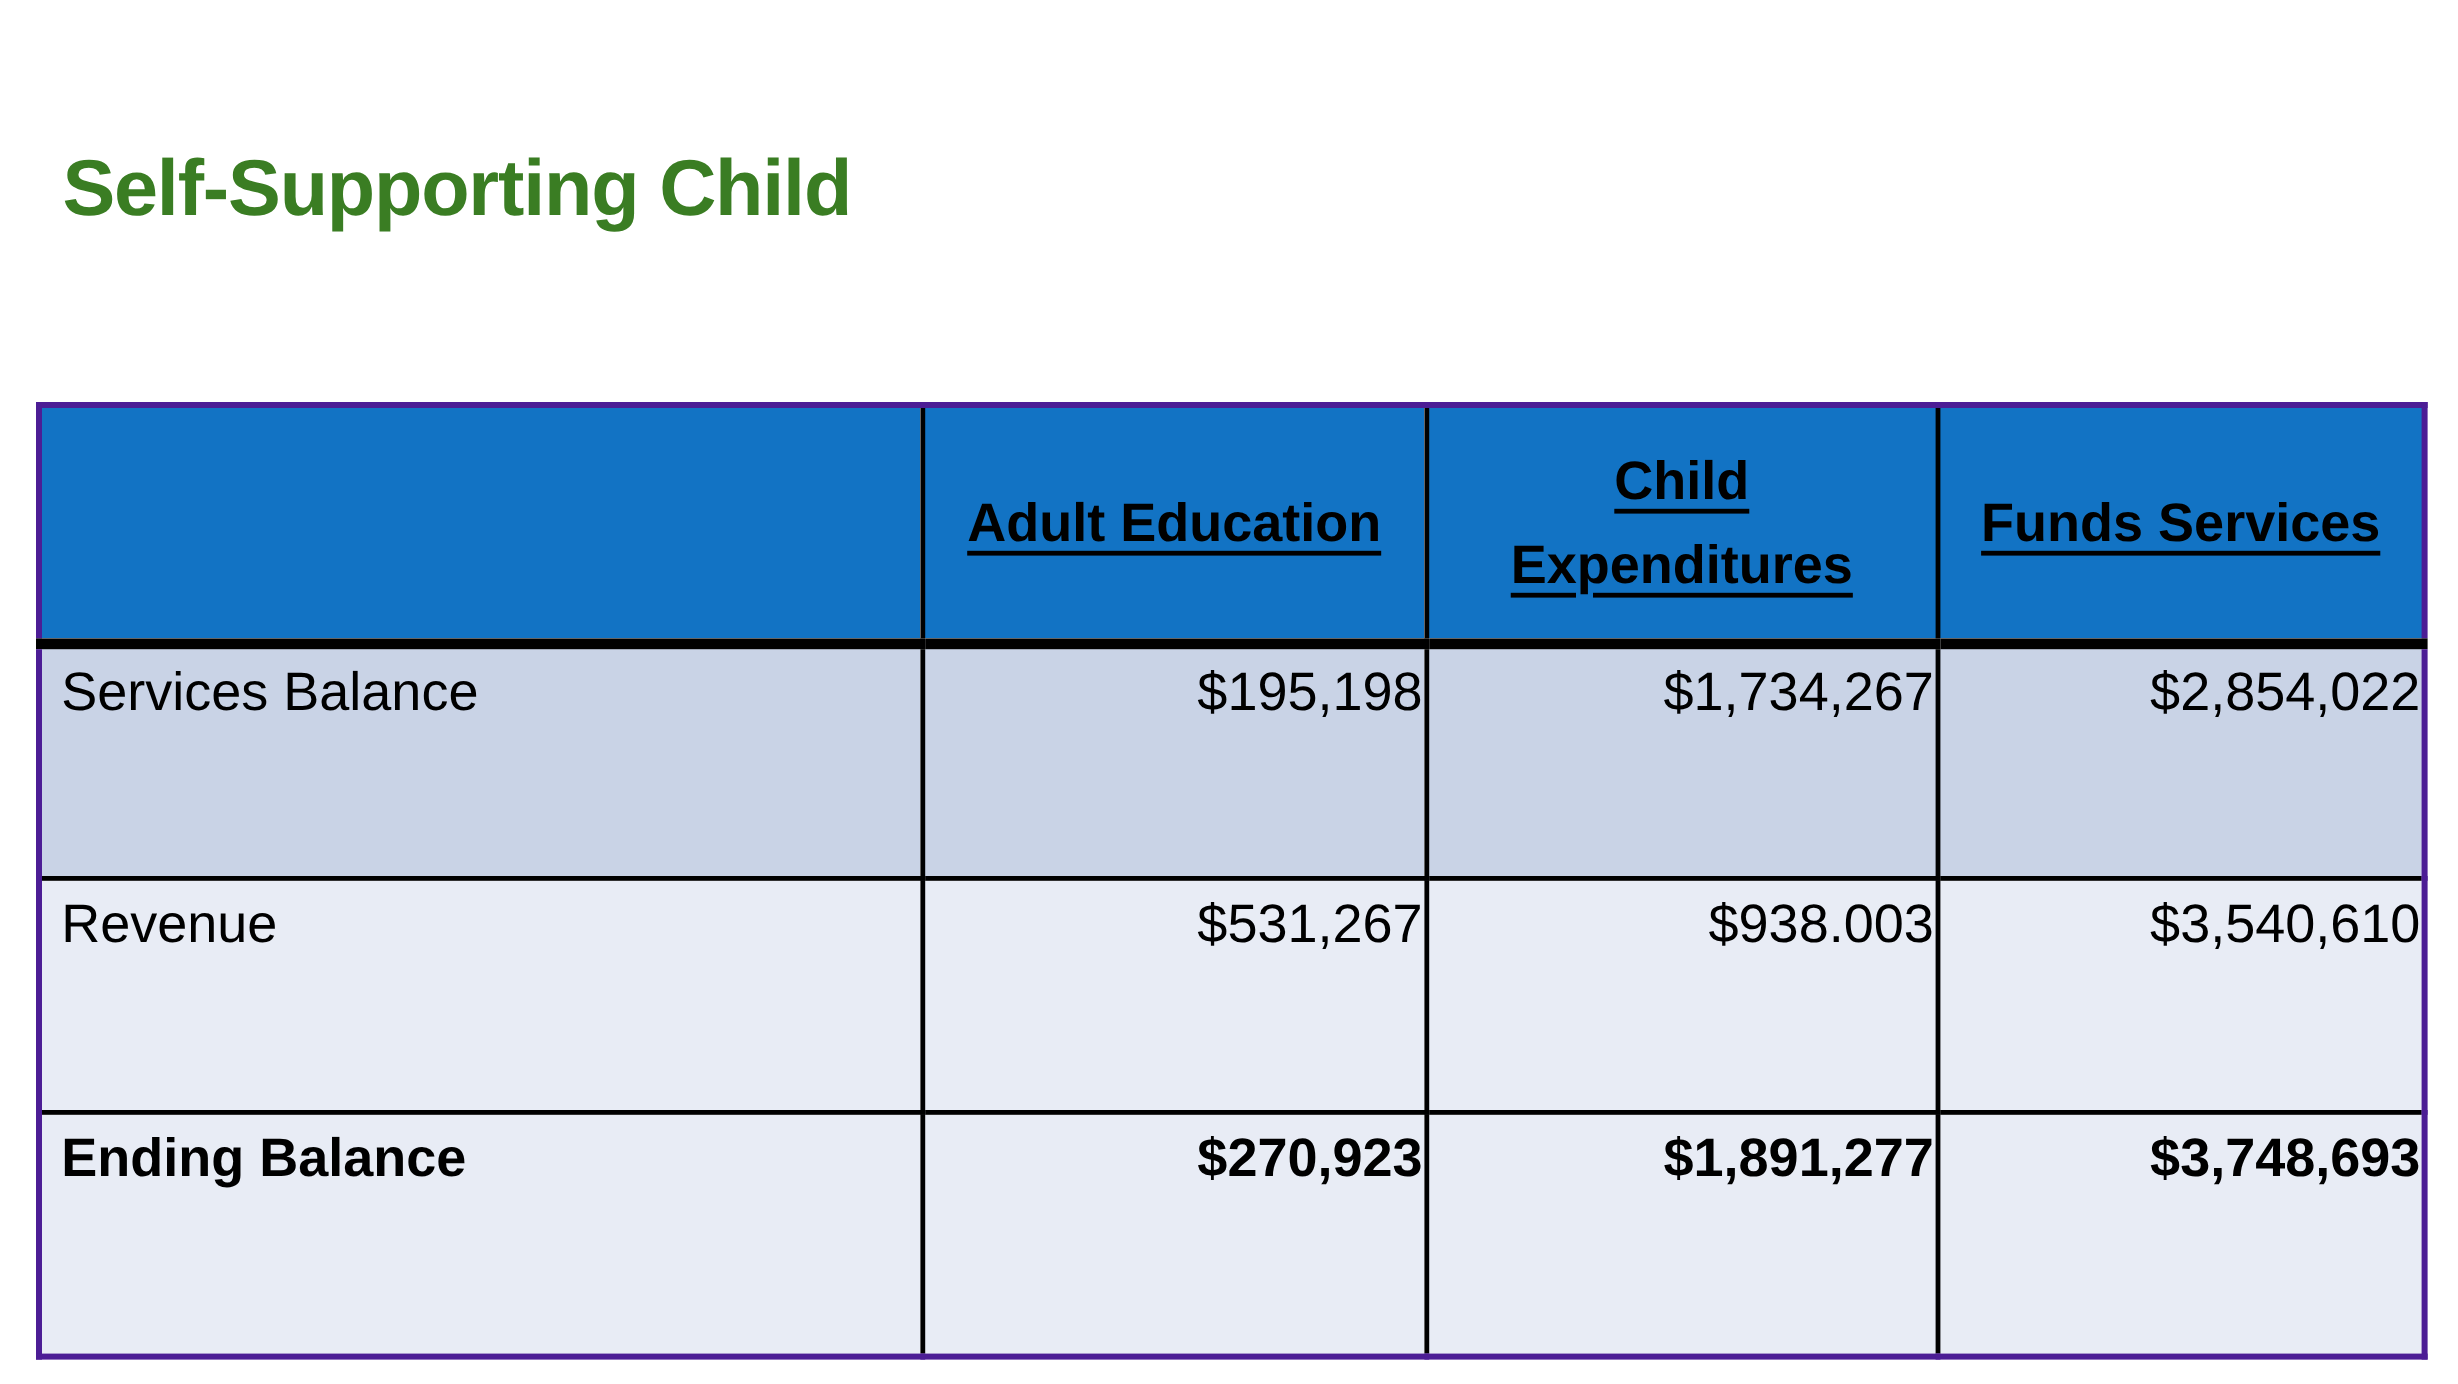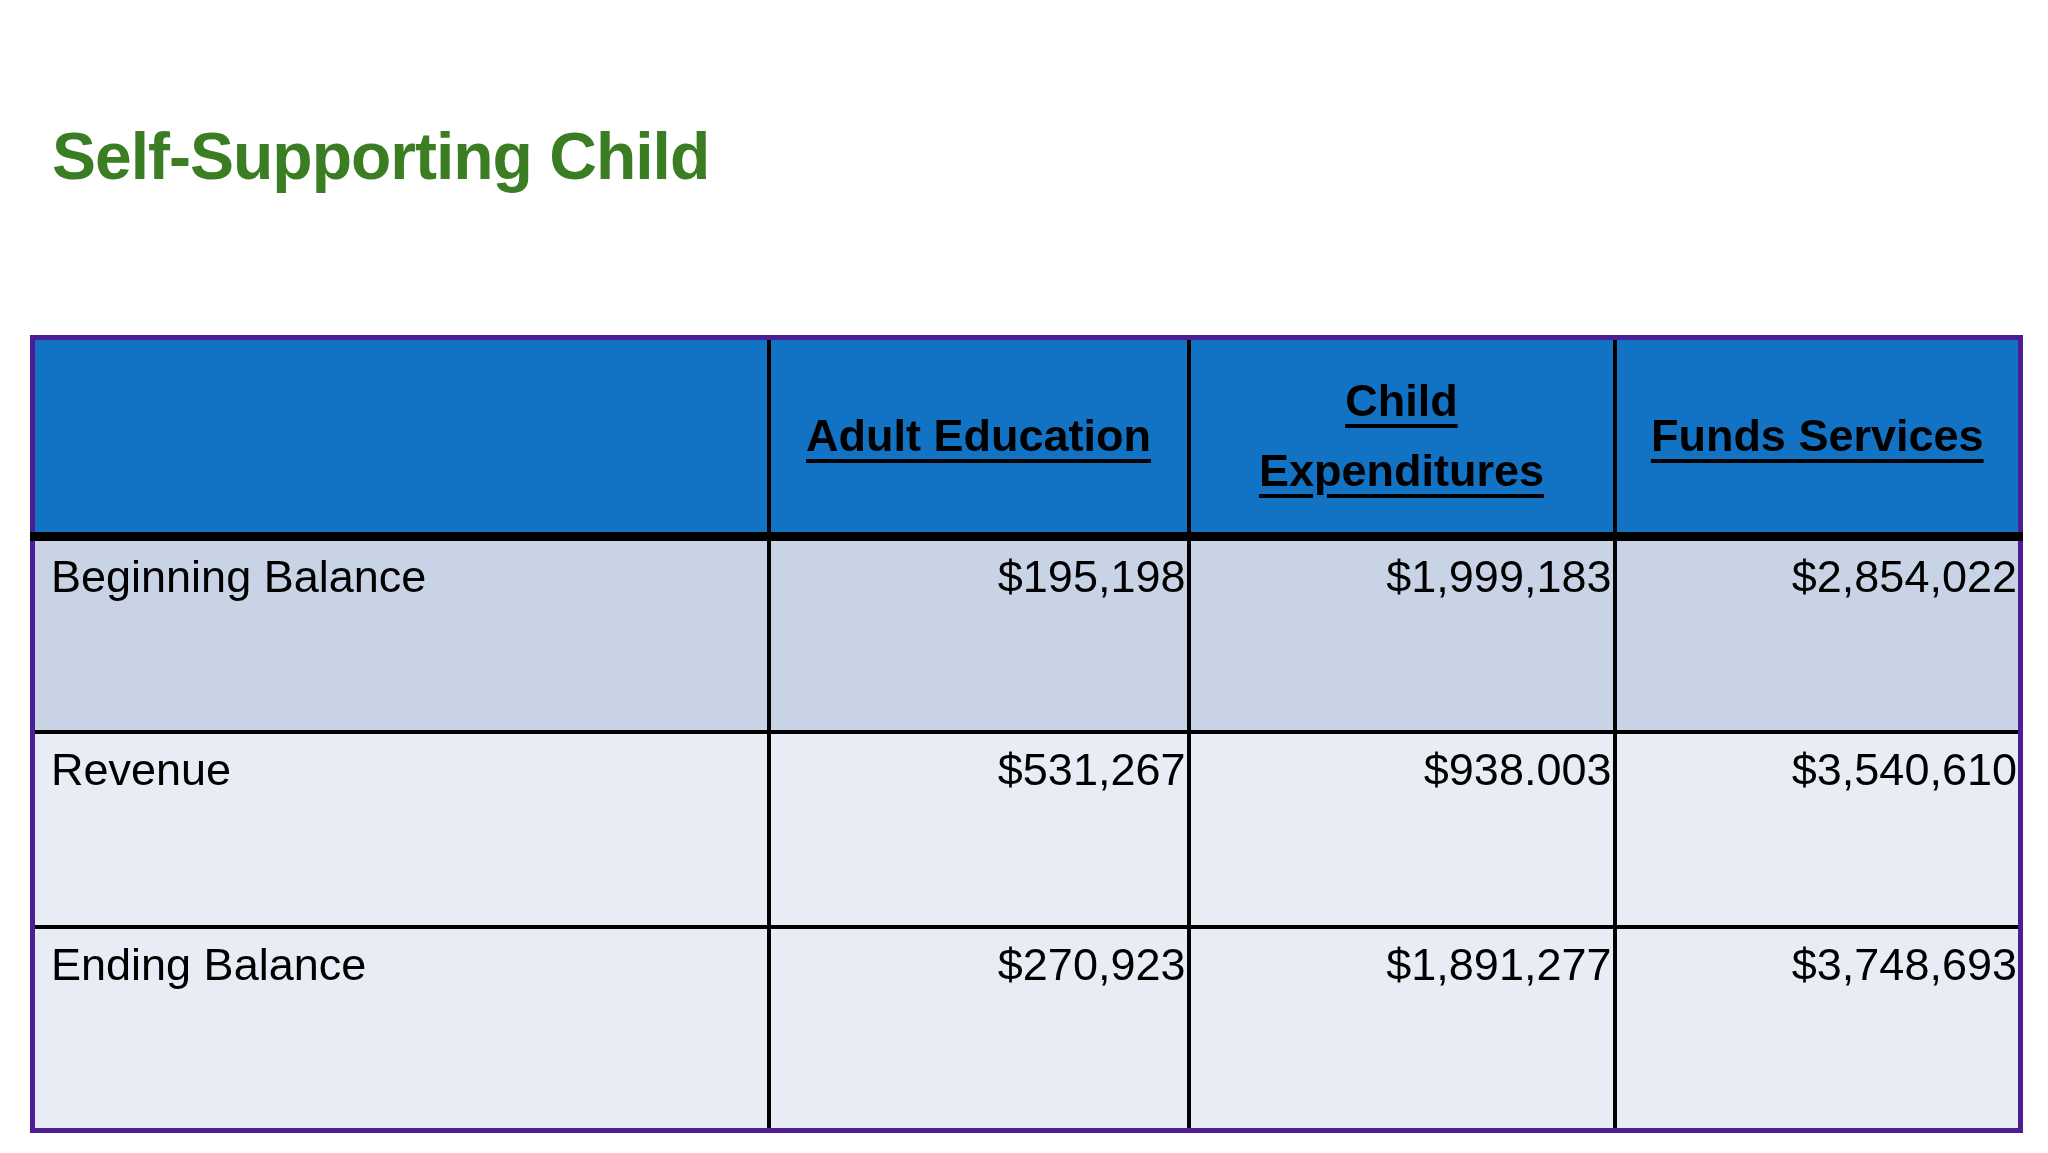--- a/index.html
+++ b/index.html
@@ -56,20 +56,21 @@
     padding: 0 18px;
   }
   table.funds-table thead th.corner {
     text-decoration: none;
   }
   table.funds-table tbody tr {
     height: 150px;
   }
   table.funds-table tbody tr:last-child {
     height: 156px;
+    font-weight: bold;
   }
   table.funds-table tbody tr.row-dark td {
     background: var(--row-dark, #C9D3E6);
   }
   table.funds-table tbody tr.row-light td {
     background: var(--row-light, #E8ECF5);
   }
   td.row-label {
     text-align: left;
     vertical-align: top;
@@ -98,23 +99,23 @@
     <thead>
       <tr>
         <th class="corner"></th>
         <th>Adult Education</th>
         <th>Child Expenditures</th>
         <th>Funds Services</th>
       </tr>
     </thead>
     <tbody>
       <tr class="row-dark">
-        <td class="row-label">Beginning Balance</td>
+        <td class="row-label">Services Balance</td>
         <td class="cell-value">$195,198</td>
-        <td class="cell-value">$1,999,183</td>
+        <td class="cell-value">$1,734,267</td>
         <td class="cell-value">$2,854,022</td>
       </tr>
       <tr class="row-light">
         <td class="row-label">Revenue</td>
         <td class="cell-value">$531,267</td>
         <td class="cell-value">$938.003</td>
         <td class="cell-value">$3,540,610</td>
       </tr>
       <tr class="row-light">
         <td class="row-label">Ending Balance</td>

